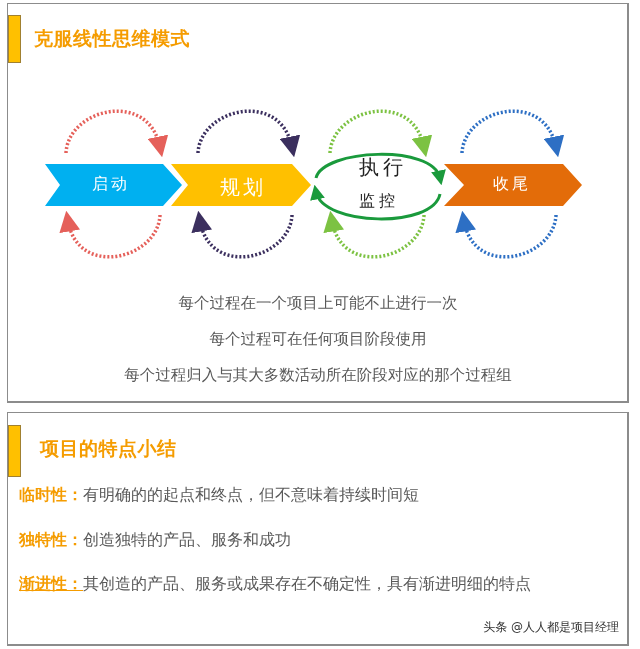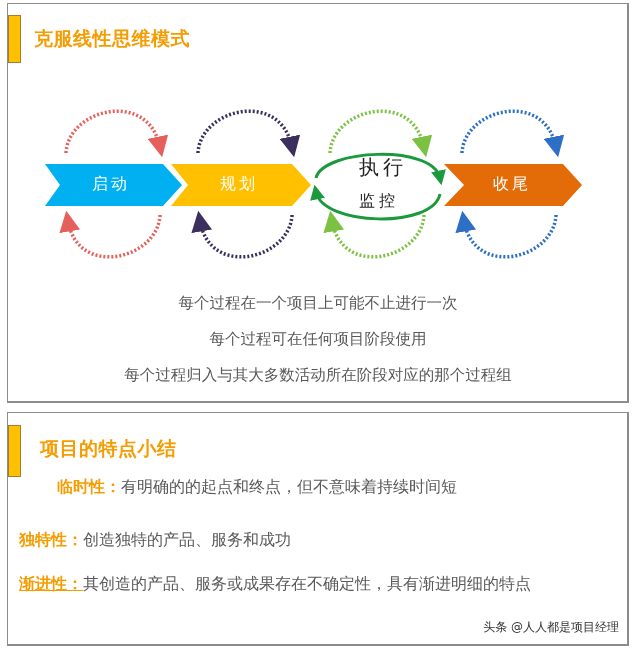--- a/index.html
+++ b/index.html
@@ -66,35 +66,35 @@
     <polygon points="163,160 284,160 303,181 284,202 163,202 180,181" fill="#ffc000"></polygon>
     <polygon points="436,160 555,160 574,181 555,202 436,202 456,181" fill="#e36c09"></polygon>
 
     <g fill="none" stroke="#1a9a3c" stroke-width="3">
       <path d="M308,174 C315,145 425,140 432,174" marker-end="url(#mdg)"></path>
       <path d="M432,190 C425,225 315,222 308,188" marker-end="url(#mdg)"></path>
     </g>
   </svg>
 
   <div style="position:absolute;left:84px;top:170px;color:#fff;font-size:16px;letter-spacing:3px;">启动</div>
-  <div style="position:absolute;left:212px;top:170px;color:#fff;font-size:16px;letter-spacing:3px;">规划</div>
+  <div style="position:absolute;left:212px;top:170px;color:#fff;font-size:20px;letter-spacing:3px;">规划</div>
   <div style="position:absolute;left:351px;top:150px;color:#222;font-size:20px;letter-spacing:4px;">执行</div>
   <div style="position:absolute;left:351px;top:187px;color:#222;font-size:16px;letter-spacing:4px;">监控</div>
   <div style="position:absolute;left:485px;top:170px;color:#fff;font-size:16px;letter-spacing:3px;">收尾</div>
 
   <div class="note" style="top:289px;">每个过程在一个项目上可能不止进行一次</div>
   <div class="note" style="top:325px;">每个过程可在任何项目阶段使用</div>
   <div class="note" style="top:361px;">每个过程归入与其大多数活动所在阶段对应的那个过程组</div>
 </div>
 
 <div class="box" id="box2">
   <div class="accent"></div>
   <div class="title">项目的特点小结</div>
 
-  <div class="row" style="top:64px;margin-left:38px;">
+  <div class="row" style="top:72px;">
     <span class="k">临时性：</span><span>有明确的的起点和终点，但不意味着持续时间短</span>
   </div>
   <div class="row" style="top:117px;">
     <span class="k">独特性：</span><span>创造独特的产品、服务和成功</span>
   </div>
   <div class="row2" style="top:153px;width:600px;line-height:36px;">
     <span class="k" style="color:#f59c00;font-weight:bold;text-decoration:underline;">渐进性：</span><span>其创造的产品、服务或成果存在不确定性，具有渐进明细的特点</span>
   </div>
 
   <div class="watermark">头条 @人人都是项目经理</div>

